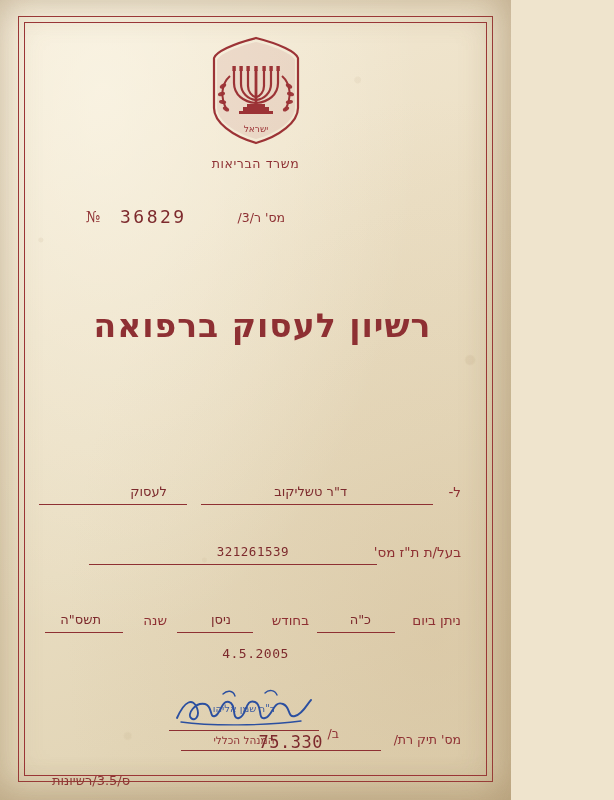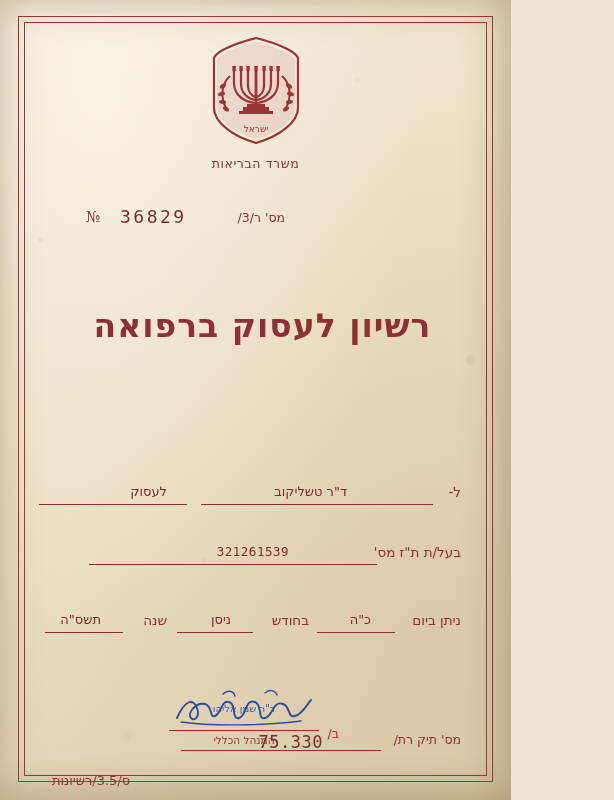--- a/index.html
+++ b/index.html
@@ -377,20 +377,21 @@
       <span class="rule rule-d1"></span>
       <span class="val v-day">כ"ה</span>
       <span class="lbl lbl-bechodesh">בחודש</span>
       <span class="rule rule-d2"></span>
       <span class="val v-month">ניסן</span>
       <span class="lbl lbl-shana">שנה</span>
       <span class="rule rule-d3"></span>
       <span class="val v-year">תשס"ה</span>
     </div>
 
+    <div class="greg-date">4.5.2005</div>
 
     <div class="sig-block">
       <span class="sig-bet">ב/</span>
       <svg class="sig-svg" viewBox="0 0 150 40" aria-hidden="true">
         <path d="M8 30 C16 12 24 10 28 20 C31 28 26 34 22 30 C18 26 26 14 36 16 C44 18 40 30 46 28 C52 26 52 12 60 14 C68 16 62 32 70 30 C78 28 76 10 86 14 C94 17 88 32 96 30 C104 28 104 12 114 16 C122 19 118 30 126 28 C134 26 138 16 142 12" fill="none" stroke="#2b4fa0" stroke-width="1.9" stroke-linecap="round"></path>
         <path d="M12 34 C40 38 96 38 132 33" fill="none" stroke="#2b4fa0" stroke-width="1.4" stroke-linecap="round"></path>
         <path d="M54 6 C58 2 64 2 66 8" fill="none" stroke="#2b4fa0" stroke-width="1.4" stroke-linecap="round"></path>
         <path d="M96 5 C100 1 106 2 108 7" fill="none" stroke="#2b4fa0" stroke-width="1.4" stroke-linecap="round"></path>
         <text x="75" y="24" text-anchor="middle" font-family="DejaVu Sans, sans-serif" font-size="10" fill="#2b4fa0" opacity="0.9">ד"ר שמן אליהו</text>
       </svg>

